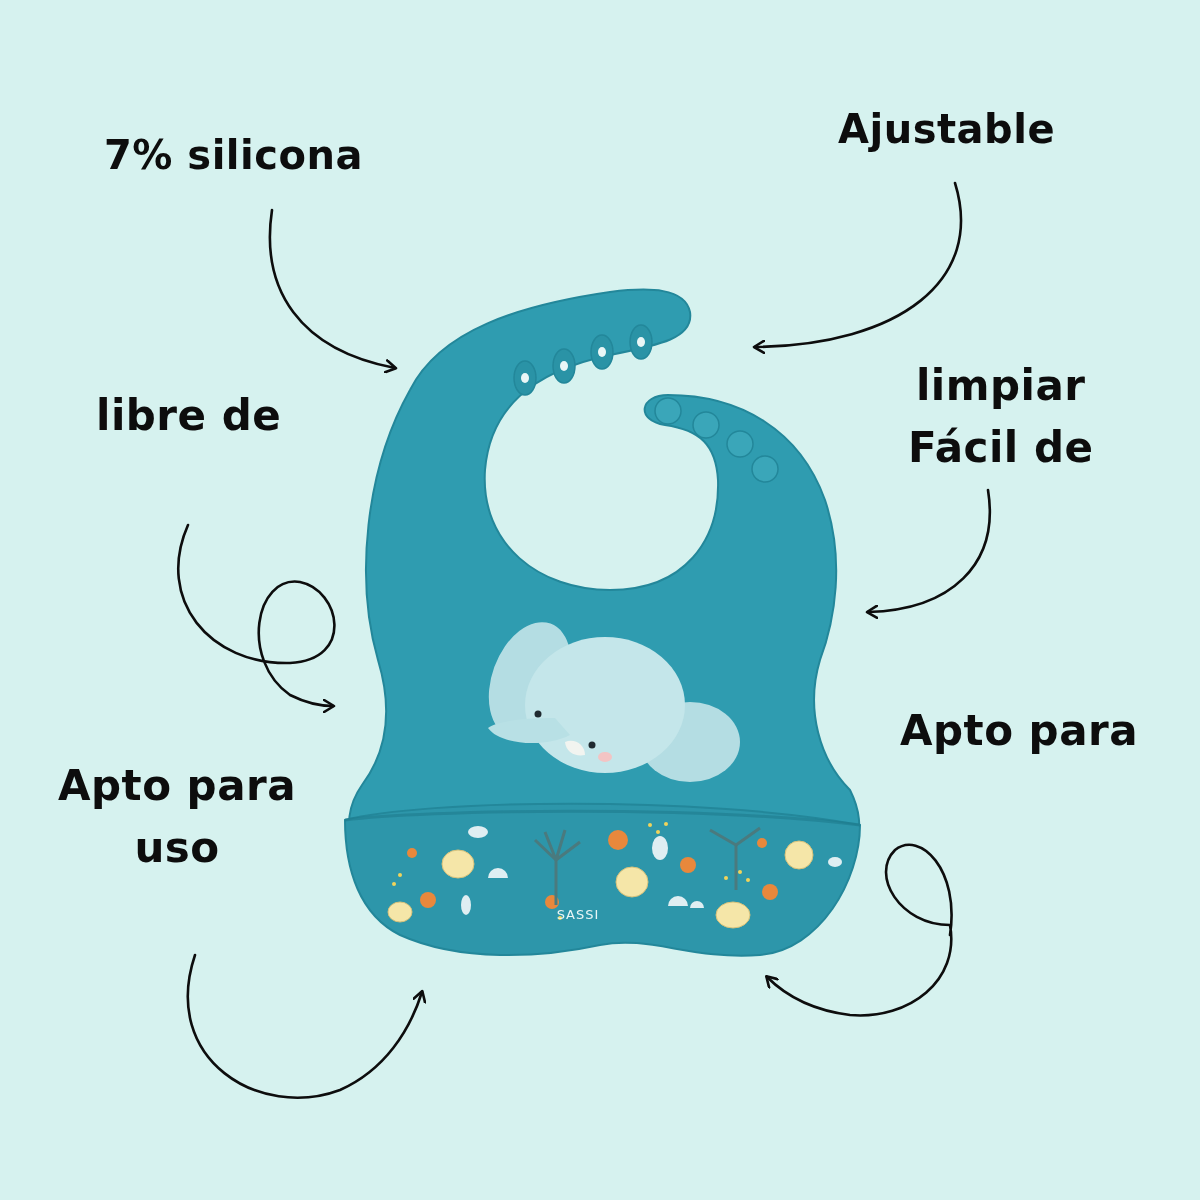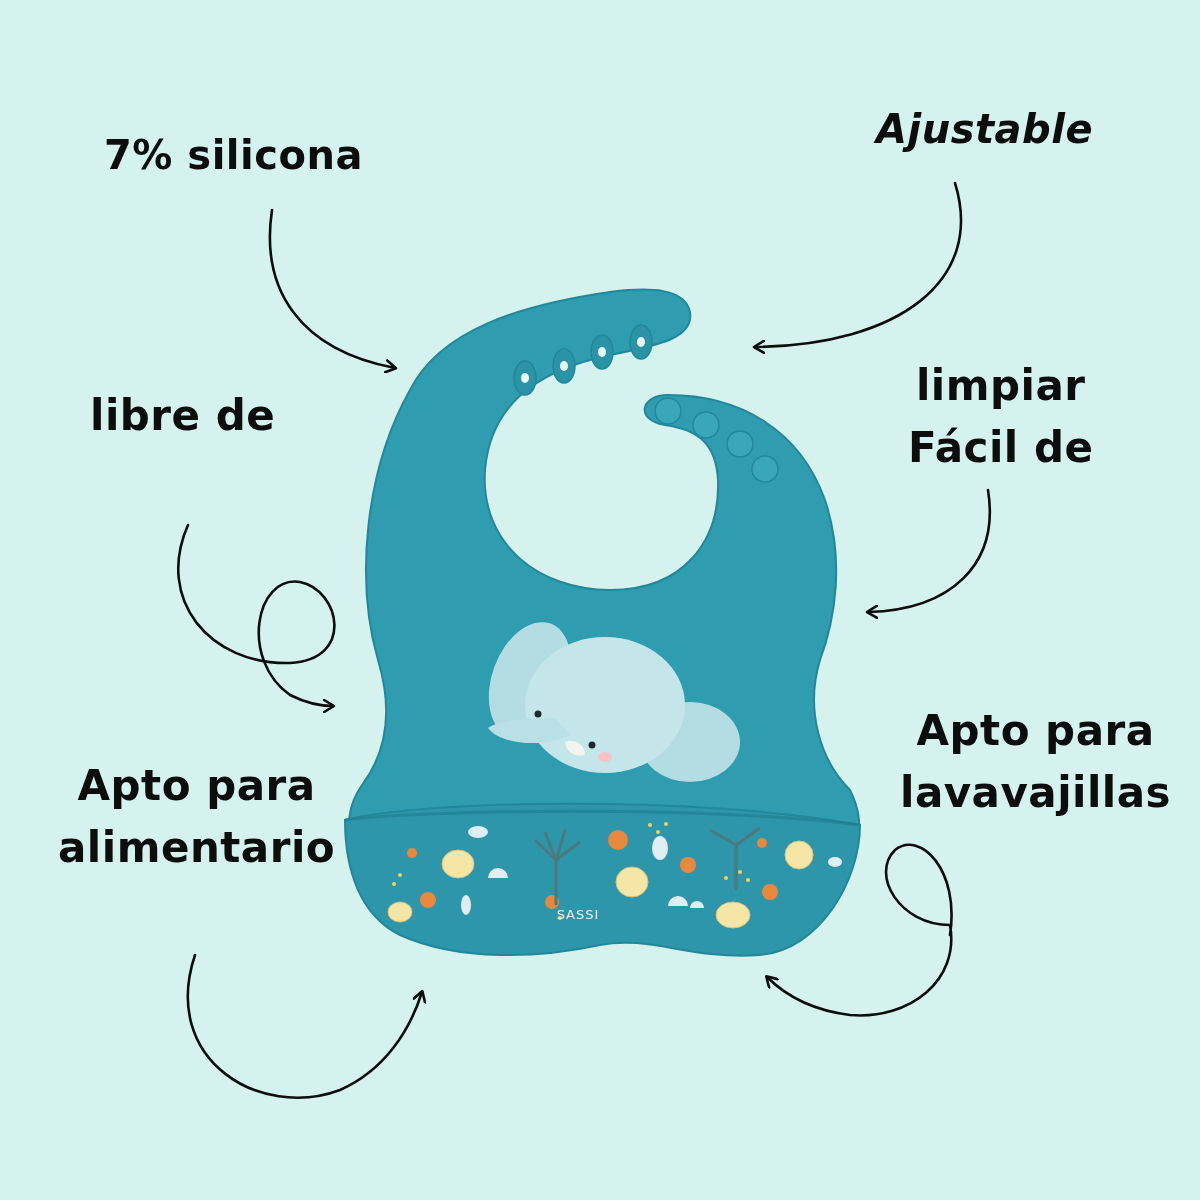--- a/index.html
+++ b/index.html
@@ -155,34 +155,33 @@
         <circle cx="560" cy="918" r="2"></circle>
     </g>
     <text x="578" y="919" fill="#e9f6f6" font-family="'DejaVu Sans', sans-serif" font-size="13" text-anchor="middle" letter-spacing="1">SASSI</text>
   </g>
 </svg>
 
 <div class="label" style="left:104px; top:126px;">
   <span>7% silicona</span>
 </div>
 
-<div class="label" style="left:876px; top:100px;font-style:italic;">
+<div class="label" style="left:838px; top:100px;">
   <span>Ajustable</span>
 </div>
 
-<div class="label" style="left:90px; top:385px; font-size:42px; line-height:62px;">
+<div class="label" style="left:96px; top:385px; font-size:42px; line-height:62px;">
   <span>libre de</span>
 </div>
 
 <div class="label" style="left:908px; top:355px; font-size:42px; line-height:62px;">
   <span>limpiar</span>
   <span>Fácil de</span>
 </div>
 
 <div class="label" style="left:58px; top:755px; font-size:42px; line-height:62px;">
   <span>Apto para</span>
-  <span>alimentario</span>
+  <span>uso</span>
 </div>
 
 <div class="label" style="left:900px; top:700px; font-size:42px; line-height:62px;">
   <span>Apto para</span>
-  <span>lavavajillas</span>
 </div>
 
 </body></html>

